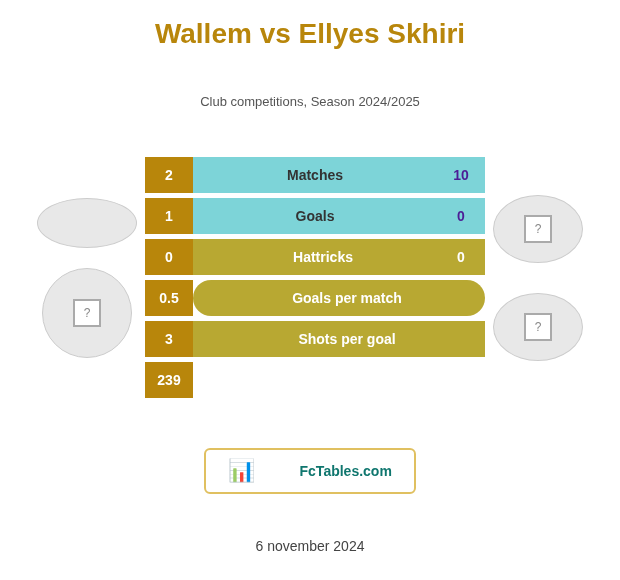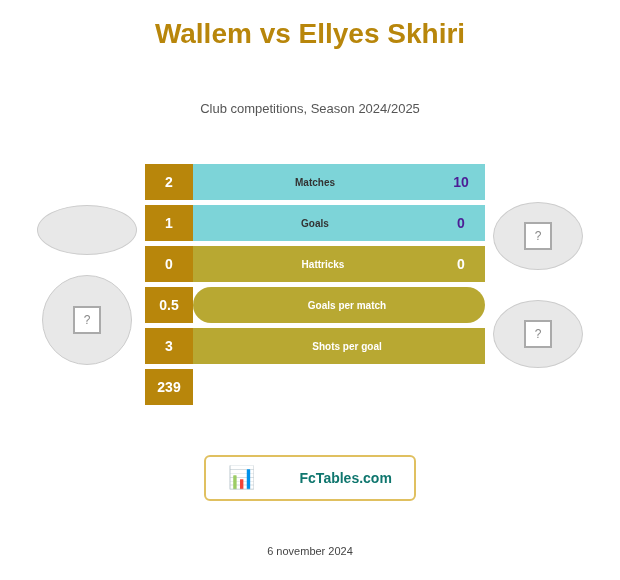--- a/index.html
+++ b/index.html
@@ -26,21 +26,21 @@
       font-size: 28px;
       font-weight: bold;
       color: #b8860b;
       margin-top: 18px;
       text-align: center;
     }
 
     .subtitle {
       font-size: 13px;
       color: #555;
-      margin-top: 21px;
+      margin-top: 14px;
       text-align: center;
     }
 
     .stats-section {
       display: flex;
       flex-direction: row;
       align-items: center;
       margin-top: 18px;
       width: 100%;
       justify-content: center;
@@ -129,21 +129,21 @@
       justify-content: center;
       flex-shrink: 0;
     }
 
     .stat-bar {
       flex: 1;
       height: 36px;
       display: flex;
       align-items: center;
       justify-content: center;
-      font-size: 10px;
+      font-size: 14px;
       font-weight: bold;
       position: relative;
     }
 
     .stat-bar.cyan {
       background: #7dd4d8;
       color: #333;
     }
 
     .stat-bar.olive {
@@ -188,21 +188,21 @@
 
     .fctables-logo-text {
       font-size: 14px;
       font-weight: bold;
       color: #0f766e;
       margin-left: 36px;
     }
 
     .date-text {
       margin-top: 14px;
-      font-size: 11px;
+      font-size: 14px;
       color: #444;
       text-align: center;
     }
   </style>
 </head>
 <body>
 
 <div class="container">
   <div class="title">Wallem vs Ellyes Skhiri</div>
   <div class="subtitle">Club competitions, Season 2024/2025</div>

